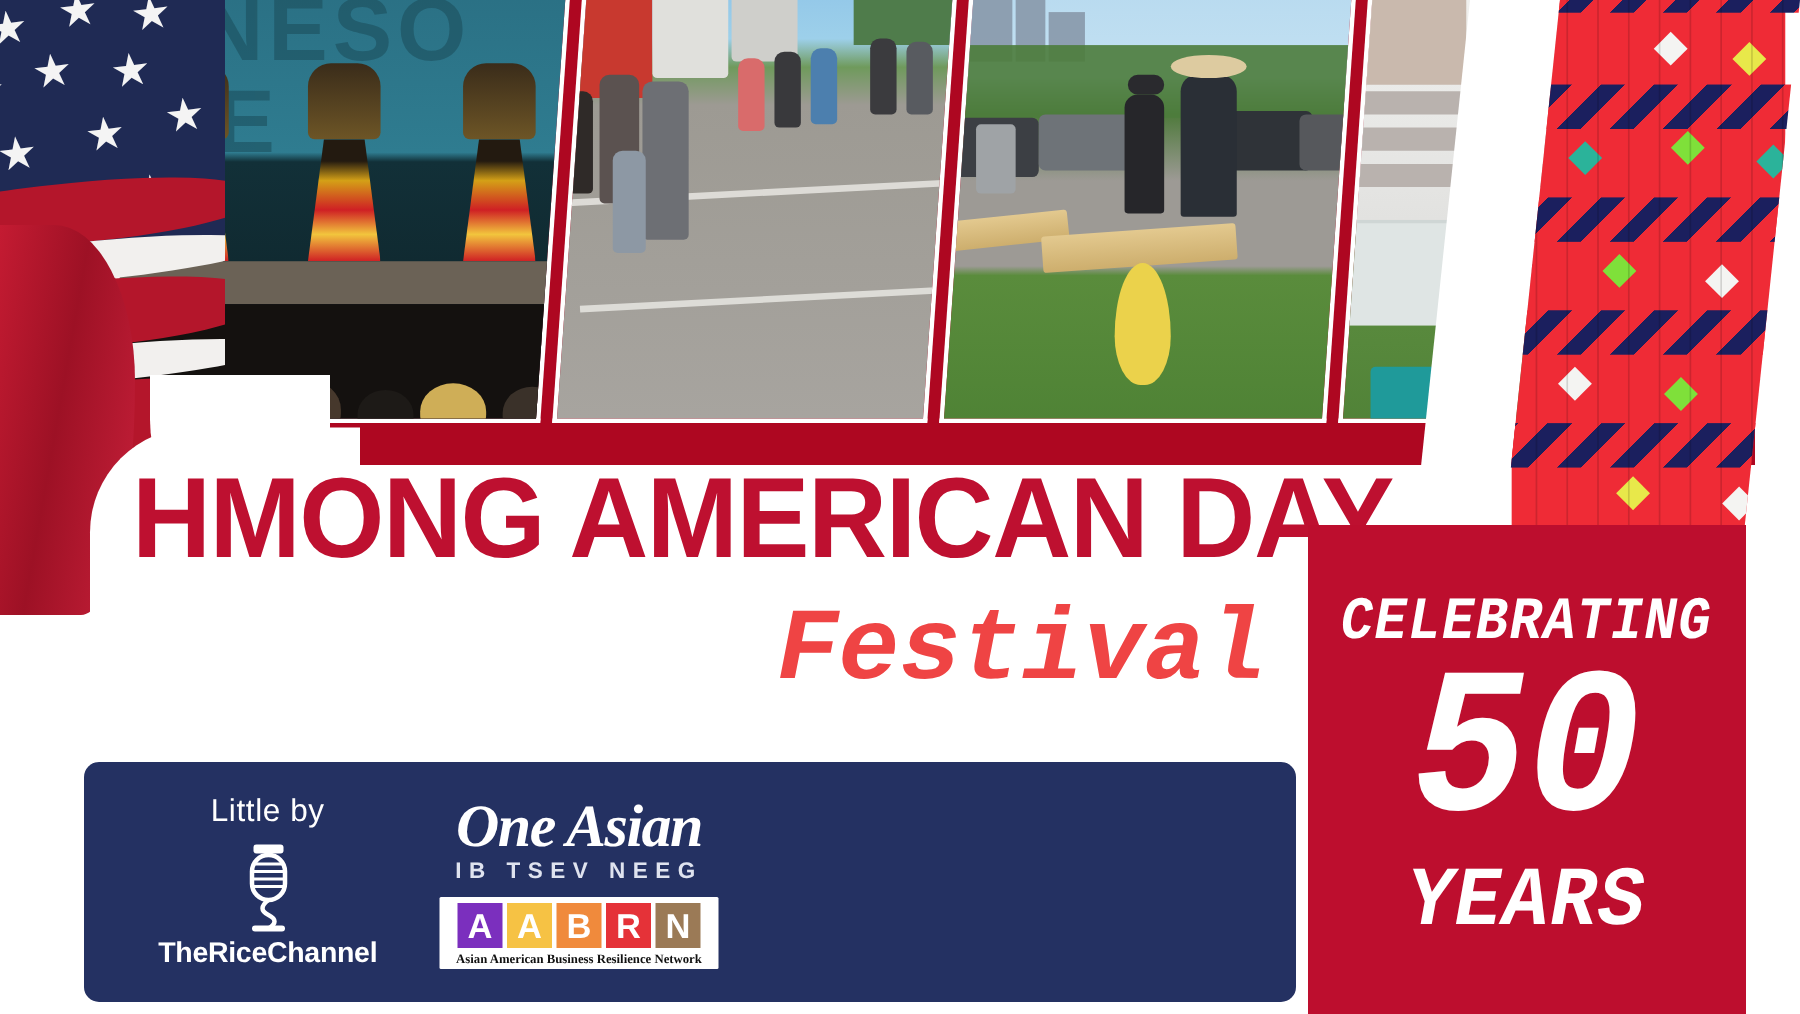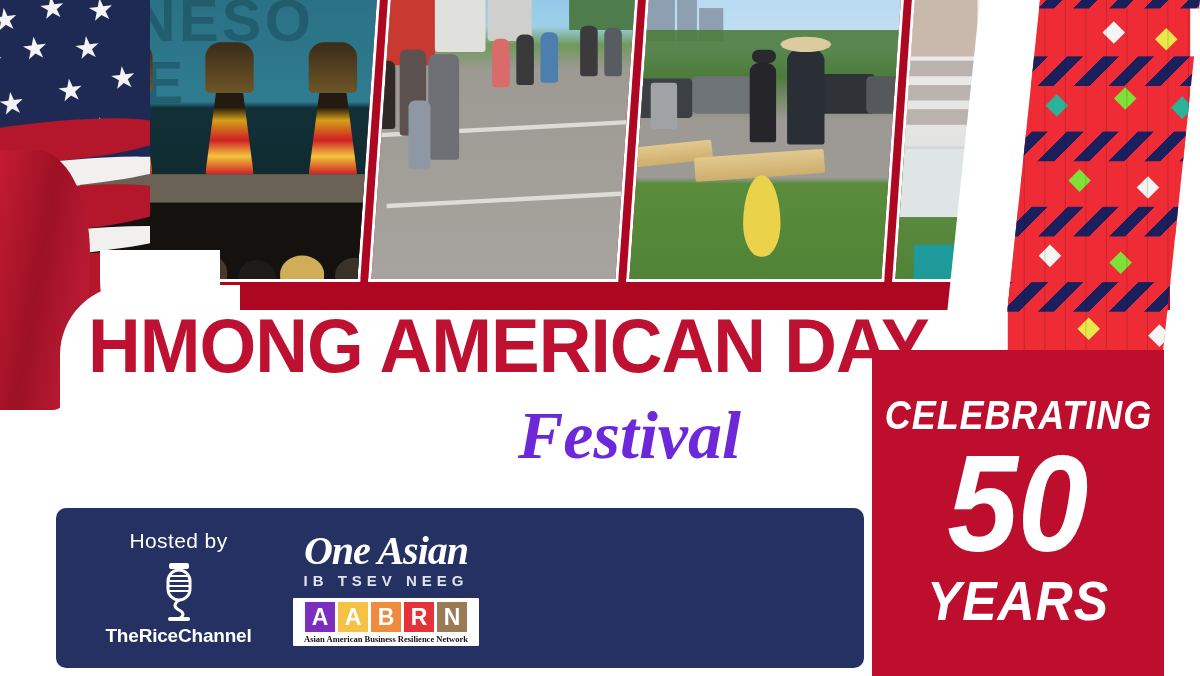--- a/index.html
+++ b/index.html
@@ -90,26 +90,26 @@
   .textile-white{position:absolute;right:160px;top:0;width:60px;height:410px;background:#fff;
     transform:skewX(-6deg);transform-origin:top right;z-index:4;}
 
   
   .titleblock{position:absolute;left:88px;top:305px;z-index:6;}
   .date{font-family:"Liberation Sans",sans-serif;font-style:italic;font-weight:bold;
     font-size:42px;color:#223160;letter-spacing:1px;line-height:1;}
   .headline{font-family:"Liberation Sans",sans-serif;font-weight:bold;font-size:76px;
     color:#be1030;letter-spacing:-1px;line-height:.92;margin-top:6px;
     transform:scaleX(.96);transform-origin:left center;white-space:nowrap;}
-  .festival{font-family:Liberation Serif, serif;font-style:italic;font-weight:bold;
-    font-size:68px;color:#6d28d9;position:absolute;left:430px;top:96px;line-height:1;}
+  .festival{font-family:Liberation Mono, monospace;font-style:italic;font-weight:bold;
+    font-size:68px;color:#ef4444;position:absolute;left:430px;top:96px;line-height:1;}
 
   
   .badge{position:absolute;left:872px;top:350px;width:292px;height:326px;background:#bd0e2e;z-index:6;
-    display:flex;flex-direction:column;align-items:center;justify-content:center;}
+    display:flex;flex-direction:column;align-items:center;justify-content:center;font-family:Liberation Mono, monospace;}
   .badge-top{color:#fff;font-weight:bold;font-style:italic;font-size:40px;letter-spacing:1px;
     transform:scaleX(.9);}
   .badge-num{color:#fff;font-weight:bold;font-style:italic;font-size:138px;line-height:.92;
     transform:scaleX(.92);margin:2px 0 0 0;}
   .badge-bot{color:#fff;font-weight:bold;font-style:italic;font-size:56px;letter-spacing:1px;
     transform:scaleX(.92);margin-top:2px;}
 
   
   .footer{position:absolute;left:56px;top:508px;width:808px;height:160px;background:#243162;z-index:5;
     border-radius:10px;display:flex;align-items:center;}
@@ -297,21 +297,21 @@
 
   <div class="badge">
     <div class="badge-top">CELEBRATING</div>
     <div class="badge-num">50</div>
     <div class="badge-bot">YEARS</div>
   </div>
 
   <div class="footer">
 
     <div class="hostcol">
-      <div class="hosted-by">Hosted by</div>
+      <div class="hosted-by">Little by</div>
       <div class="mic">
         <svg width="46" height="62" viewBox="0 0 46 62" aria-hidden="true">
           <rect x="13" y="2" width="20" height="6" rx="2" fill="#fff"></rect>
           <rect x="12" y="9" width="22" height="30" rx="11" fill="none" stroke="#fff" stroke-width="3"></rect>
           <line x1="13" y1="15" x2="33" y2="15" stroke="#fff" stroke-width="2"></line>
           <line x1="13" y1="20" x2="33" y2="20" stroke="#fff" stroke-width="2"></line>
           <line x1="13" y1="25" x2="33" y2="25" stroke="#fff" stroke-width="2"></line>
           <line x1="13" y1="30" x2="33" y2="30" stroke="#fff" stroke-width="2"></line>
           <path d="M23 39 q-8 6 0 10 q8 4 0 9" fill="none" stroke="#fff" stroke-width="3"></path>
           <rect x="12" y="56" width="22" height="4" rx="2" fill="#fff"></rect>

